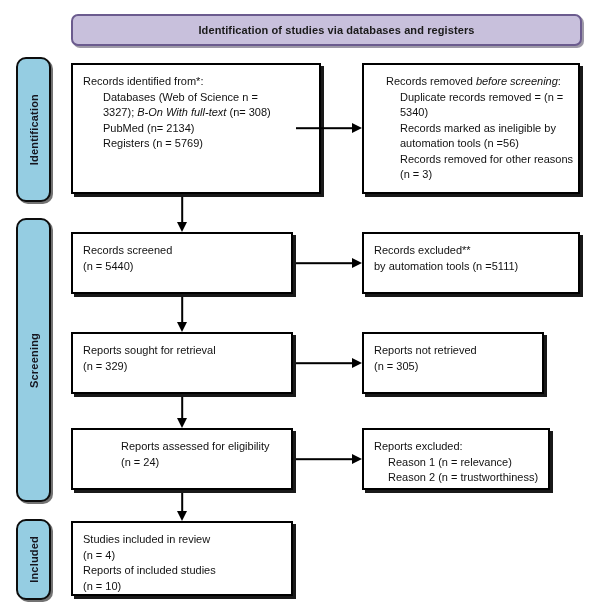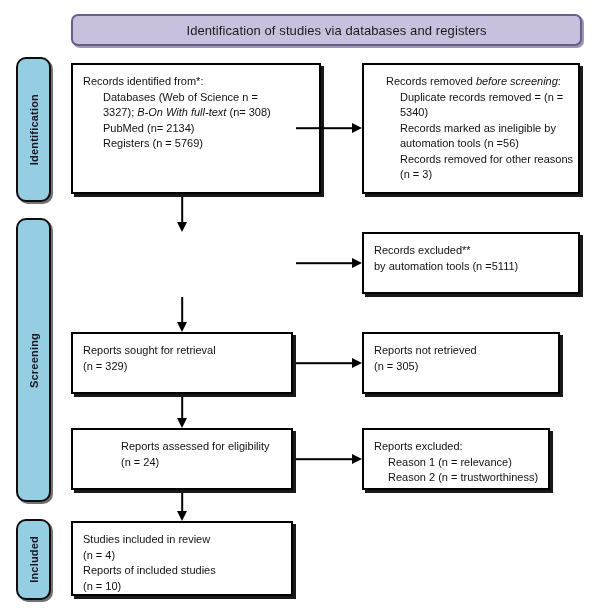--- a/index.html
+++ b/index.html
@@ -26,22 +26,22 @@
     background: #c8c0dc;
     border: 2px solid #6b5b8e;
     border-radius: 7px;
     box-sizing: border-box;
     box-shadow: 2px 2px 0 rgba(40,30,60,0.45);
     display: flex;
     align-items: center;
     justify-content: center;
   }
   .phase-banner span {
-    font-size: 13px;
-    font-weight: normal;
+    font-size: 11px;
+    font-weight: bold;
     color: #1a1a1a;
     letter-spacing: 0.1px;
     margin-left: 20px;
   }
 
   
   .stage-bar {
     position: absolute;
     background: #95cde2;
     border: 2.5px solid #0d0d0d;
@@ -88,21 +88,21 @@
   
   #box-records-identified  { left: 71px;  top: 63px;  width: 250px; height: 131px; }
   #box-records-screened    { left: 71px;  top: 232px; width: 222px; height: 62px;  }
   #box-reports-sought      { left: 71px;  top: 332px; width: 222px; height: 62px;  }
   #box-reports-assessed    { left: 71px;  top: 428px; width: 222px; height: 62px; padding-left: 48px;  }
   #box-studies-included    { left: 71px;  top: 521px; width: 222px; height: 75px;  }
 
   
   #box-records-removed     { left: 362px; top: 63px;  width: 218px; height: 131px; padding-left: 22px; }
   #box-records-excluded    { left: 362px; top: 232px; width: 218px; height: 62px;  }
-  #box-reports-not-retrieved { left: 362px; top: 332px; width: 198px; height: 62px; }
+  #box-reports-not-retrieved { left: 362px; top: 332px; width: 182px; height: 62px; }
   #box-reports-excluded    { left: 362px; top: 428px; width: 188px; height: 62px;  }
 
   
   .arrow { position: absolute; }
   .arrow .shaft-h {
     position: absolute;
     left: 0; top: 50%;
     height: 1.6px;
     background: #000000;
     transform: translateY(-50%);
@@ -175,20 +175,24 @@
   <div class="flow-box" id="box-records-removed">
     <div class="line"><span>Records removed </span><i>before screening</i><span>:</span></div>
     <div class="line indent-sm">Duplicate records removed = (n =</div>
     <div class="line indent-sm">5340)</div>
     <div class="line indent-sm">Records marked as ineligible by</div>
     <div class="line indent-sm">automation tools (n =56)</div>
     <div class="line indent-sm">Records removed for other reasons</div>
     <div class="line indent-sm">(n = 3)</div>
   </div>
 
+  <div class="flow-box" id="box-records-screened">
+    <div class="line">Records screened</div>
+    <div class="line">(n = 5440)</div>
+  </div>
 
   <div class="flow-box" id="box-records-excluded">
     <div class="line">Records excluded**</div>
     <div class="line">by automation tools (n =5111)</div>
   </div>
 
   <div class="flow-box" id="box-reports-sought">
     <div class="line">Reports sought for retrieval</div>
     <div class="line">(n = 329)</div>
   </div>

